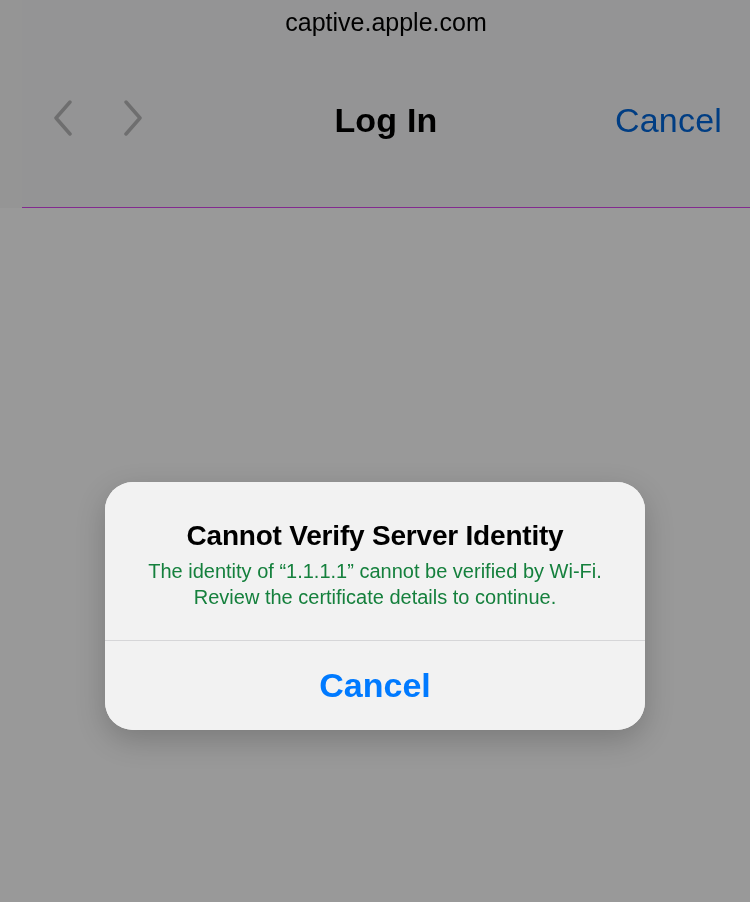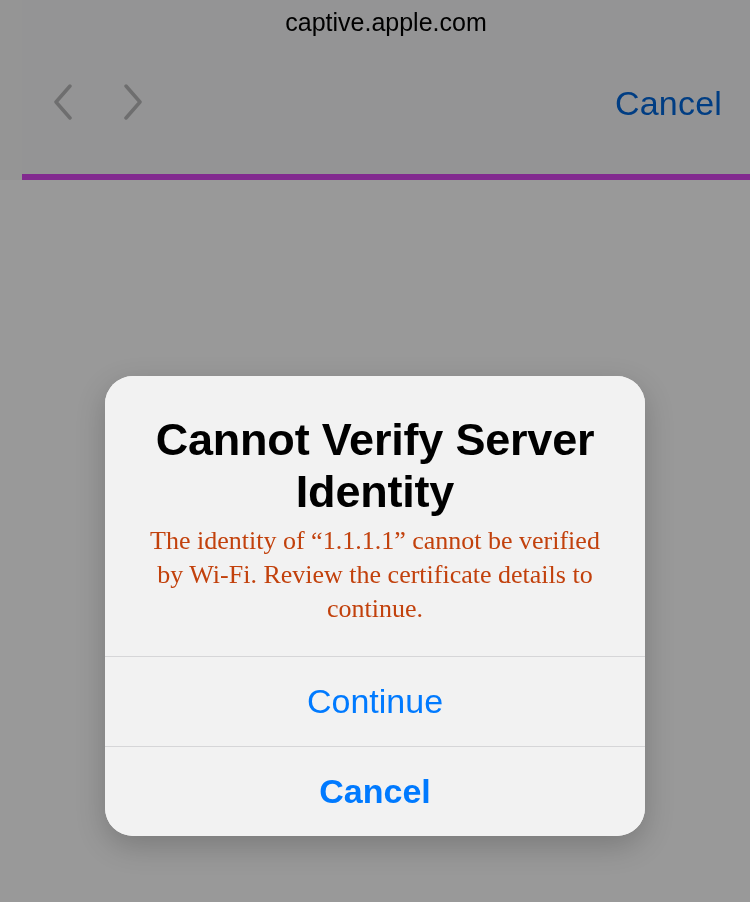--- a/index.html
+++ b/index.html
@@ -11,22 +11,22 @@
     }
     body {
       width: 750px;
       height: 902px;
       background: #f9f9f9;
       position: relative;
       overflow: hidden;
     }
     .header {
       background: #f7f7f8;
-      border-bottom: 6px solid #d946ef;
-      height: 180px;
+      border-bottom: 1px solid #d946ef;
+      height: 208px;
       display: flex;
       flex-direction: column;
       margin-left: 22px;
     }
     .header-urls {
       text-align: center;
       padding-top: 6px;
       line-height: 1.35;
     }
     .header-url-line {
@@ -90,33 +90,32 @@
       overflow: hidden;
       margin-top: 310px;
       box-shadow: 0 10px 30px rgba(0,0,0,0.2);
     }
     .alert-body {
       padding: 38px 28px 30px 28px;
       text-align: center;
       background: #f2f2f2;
     }
     .alert-title {
-      font-size: 45px;
+      font-size: 28px;
       font-weight: 600;
       color: #000;
       margin-bottom: 6px;
       letter-spacing: -0.2px;
     }
     .alert-message {
-      font-size: 26px;
+      font-size: 20px;
       font-weight: 400;
-      color: #c2410c;
+      color: #15803d;
       line-height: 1.3;
       padding: 0 10px;
-      font-family: Liberation Serif, serif;
     }
     .alert-button {
       border-top: 1px solid #d6d6d8;
       height: 90px;
       display: flex;
       align-items: center;
       justify-content: center;
       font-size: 34px;
       color: #007aff;
       background: #f2f2f2;
@@ -139,28 +138,28 @@
         <svg class="arrow-icon" viewBox="0 0 24 40" fill="none" stroke="#000" stroke-width="3.5" stroke-linecap="round" stroke-linejoin="round">
           <polyline points="20,4 6,20 20,36"></polyline>
         </svg>
       </span>
       <span>
         <svg class="arrow-icon" viewBox="0 0 24 40" fill="none" stroke="#000" stroke-width="3.5" stroke-linecap="round" stroke-linejoin="round">
           <polyline points="4,4 18,20 4,36"></polyline>
         </svg>
       </span>
     </div>
+    <div class="header-title">Log In</div>
     <div class="cancel-link">Cancel</div>
   </div>
 </div>
 
 <div class="content"></div>
 
 <div class="dim-overlay">
   <div class="alert">
     <div class="alert-body">
       <div class="alert-title">Cannot Verify Server Identity</div>
       <div class="alert-message">The identity of “1.1.1.1” cannot be verified by Wi-Fi. Review the certificate details to continue.</div>
     </div>
-    <div class="alert-button">Continue</div>
     <div class="alert-button bold">Cancel</div>
   </div>
 </div>
 
 </body></html>

